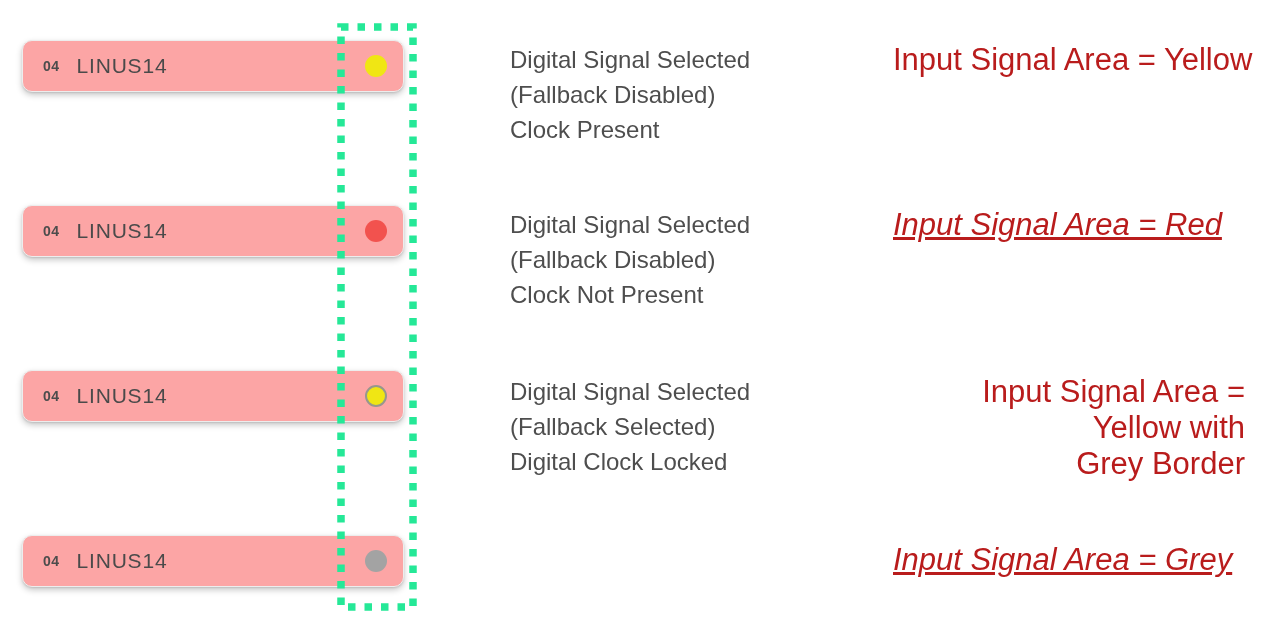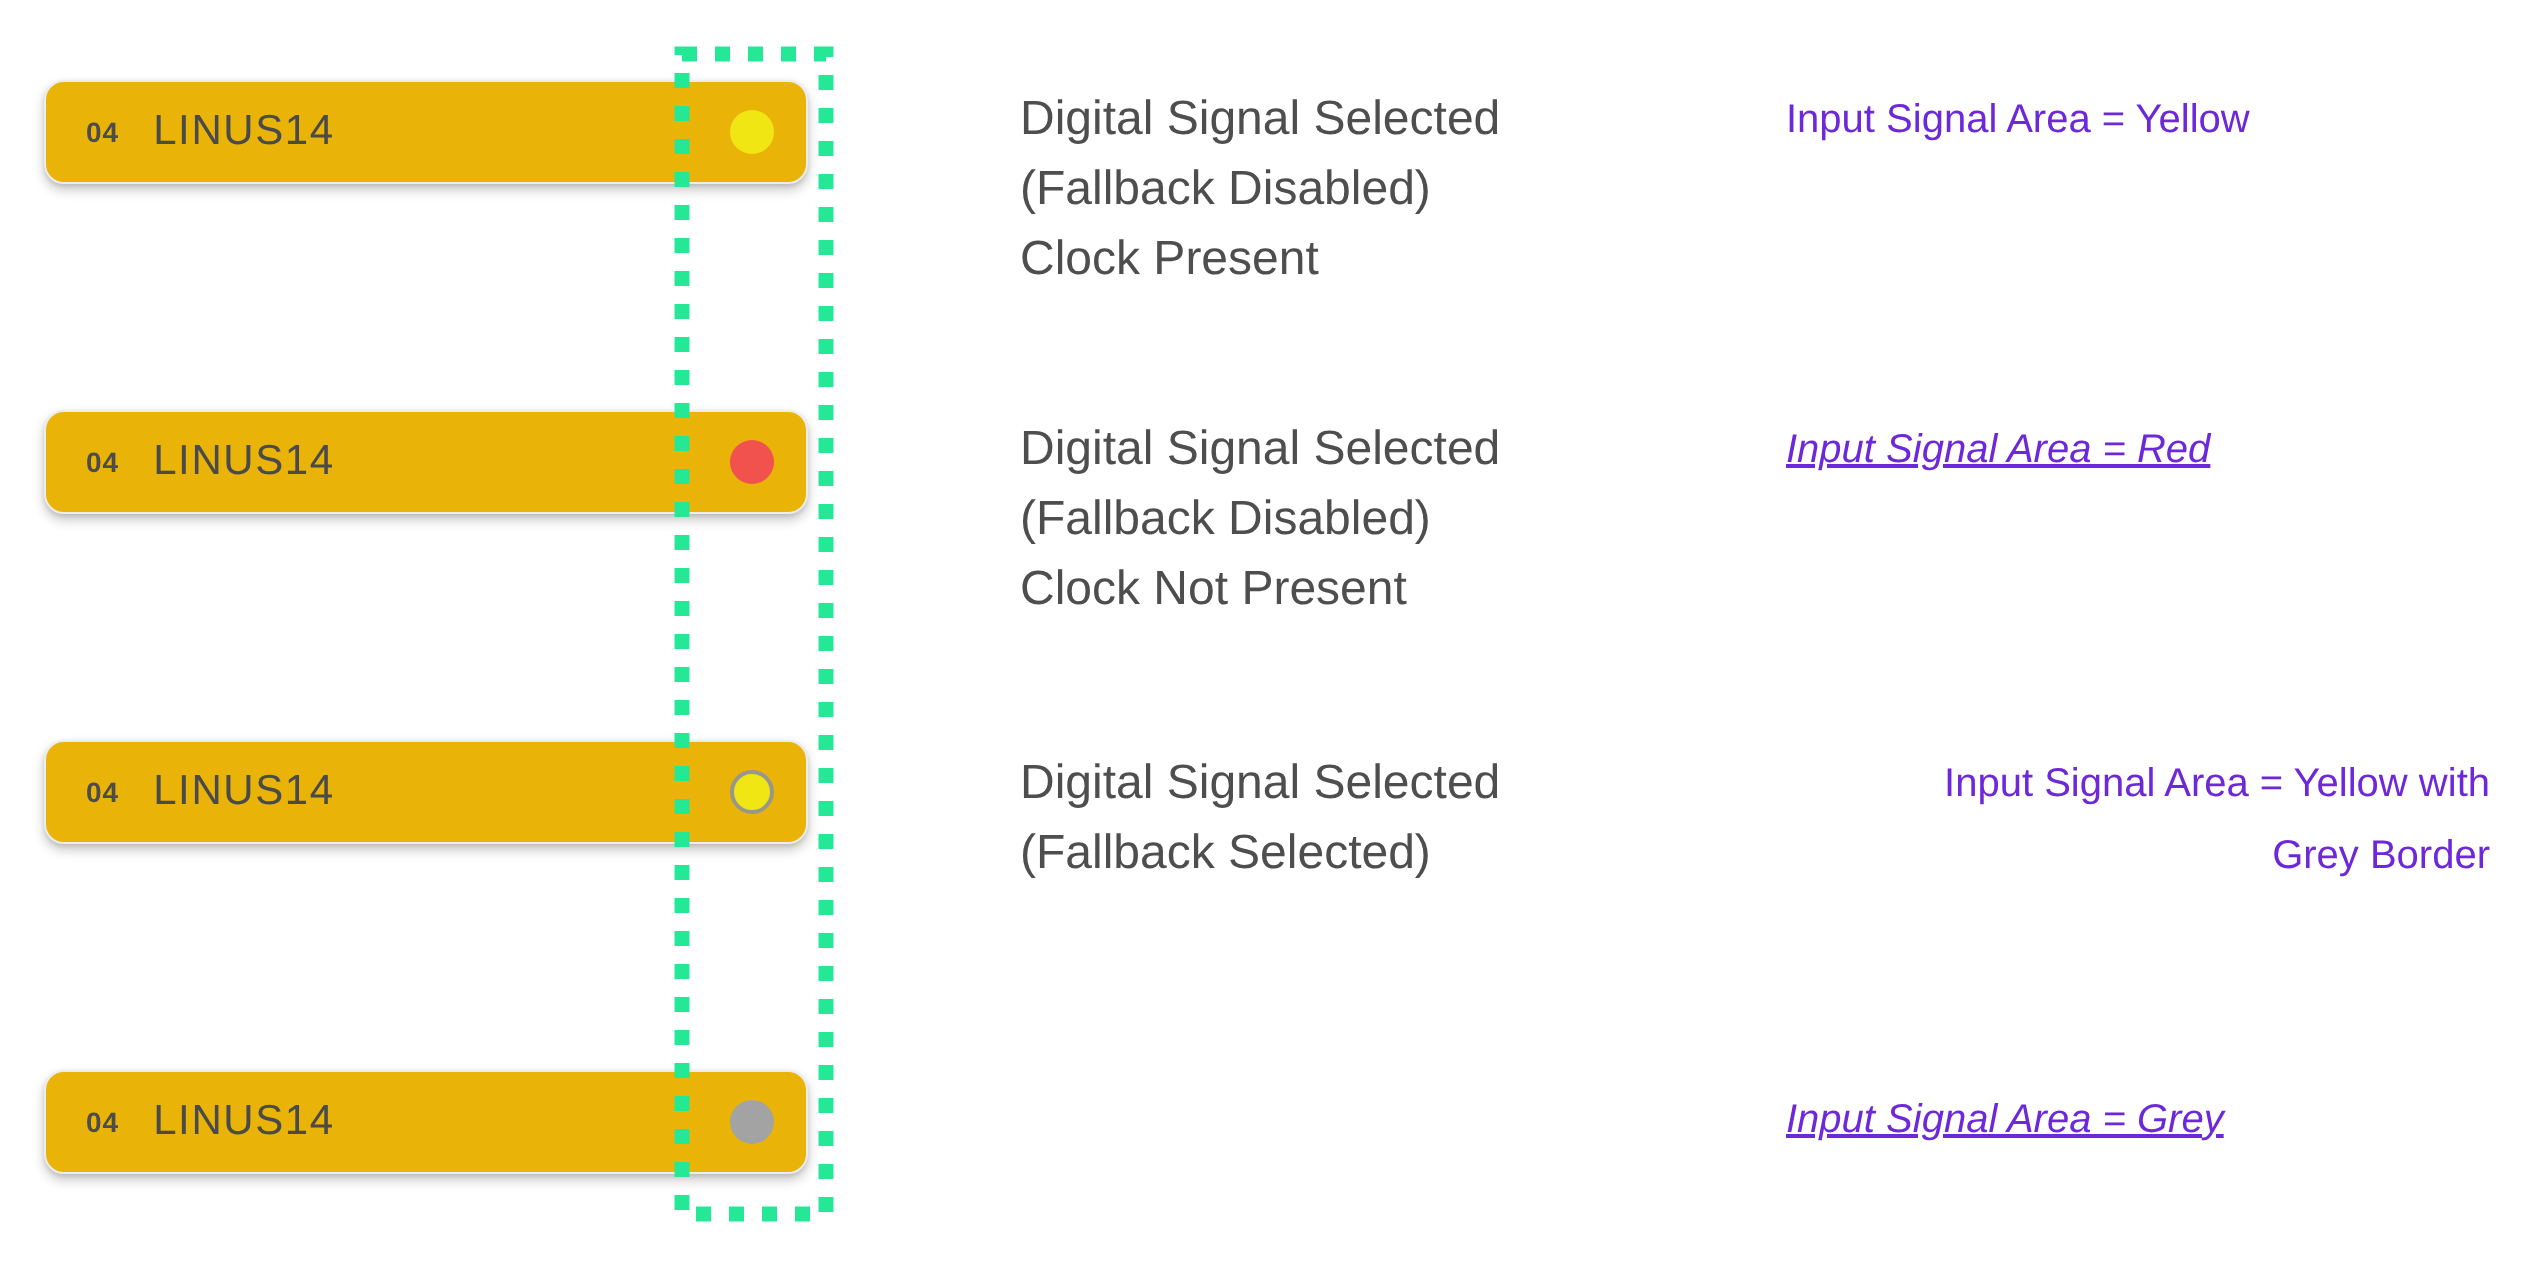--- a/index.html
+++ b/index.html
@@ -7,21 +7,21 @@
     position:relative;
     width:1261px;height:631px;
     background:#ffffff;
     font-family:"Liberation Sans", sans-serif;
     color:#4E4E4E;
     overflow:hidden;
   }
   .card{
     position:absolute;
     left:22px;width:382px;height:52px;
-    background:#eab308;
+    background:#fca5a5;
     border:1px solid #ededed;
     border-radius:10px;
     box-shadow:0 3px 6px rgba(0,0,0,0.22), 0 1px 2px rgba(0,0,0,0.10);
     display:flex;align-items:center;
     box-sizing:border-box;
     padding-left:20px;
     z-index:1;
   }
   .card .ch{
     font-size:14px;font-weight:700;color:#4c4c4c;
@@ -49,22 +49,22 @@
   .desc{
     position:absolute;
     left:510px;width:370px;
     font-size:24px;line-height:35px;
     color:#4E4E4E;
     z-index:2;
   }
   .note{
     position:absolute;
     left:893px;width:352px;
-    font-size:20px;line-height:36px;
-    color:#6d28d9;
+    font-size:31px;line-height:36px;
+    color:#b91c1c;
     z-index:2;
   }
   .note.italic{font-style:italic;text-decoration:underline;}
   .note.align-right{text-align:right;}
   .tline{white-space:nowrap;}
   .note.align-right .tline{white-space:normal;}
 </style>
 </head>
 <body>
 
@@ -114,20 +114,21 @@
     <div class="tline">Clock Not Present</div>
   </div>
 
   <div class="note italic" style="top:207px">
     <div class="tline">Input Signal Area = Red</div>
   </div>
 
   <div class="desc" style="top:374px">
     <div class="tline">Digital Signal Selected</div>
     <div class="tline">(Fallback Selected)</div>
+    <div class="tline">Digital Clock Locked</div>
   </div>
 
   <div class="note align-right" style="top:374px">
     <div class="tline">Input Signal Area = Yellow with</div>
     <div class="tline">Grey Border</div>
   </div>
 
 
   <div class="note italic" style="top:542px">
     <div class="tline">Input Signal Area = Grey</div>

